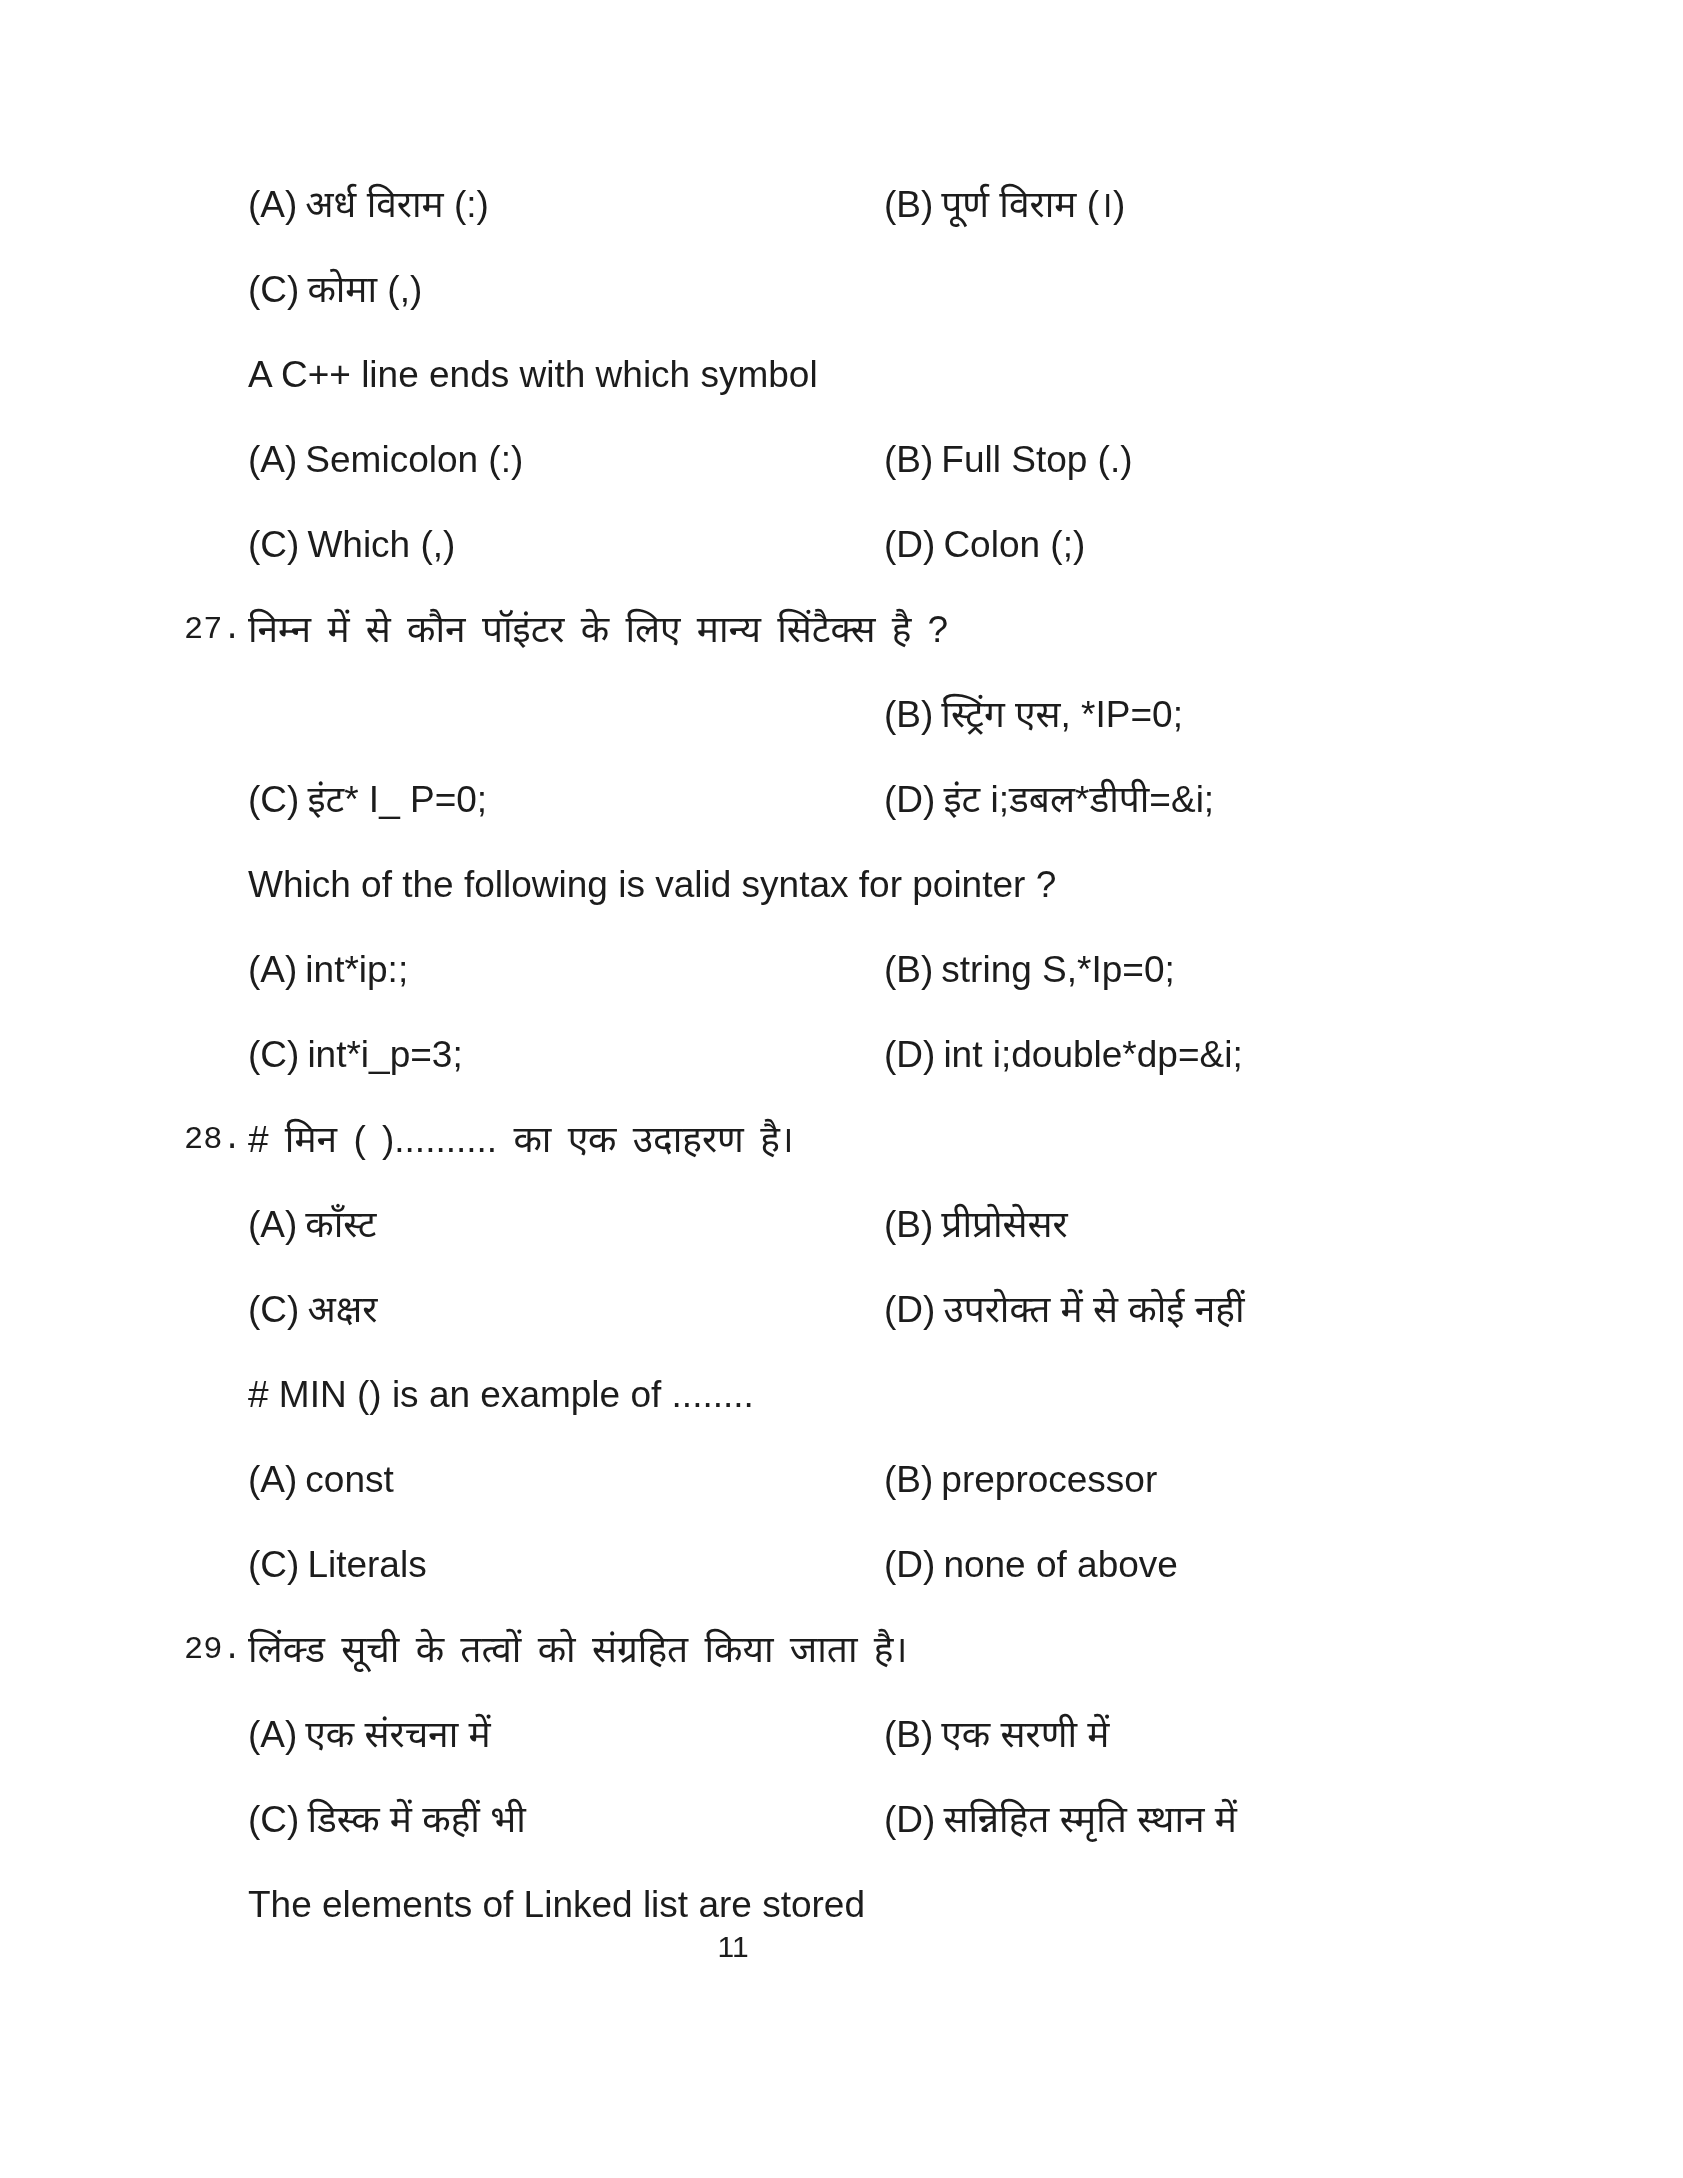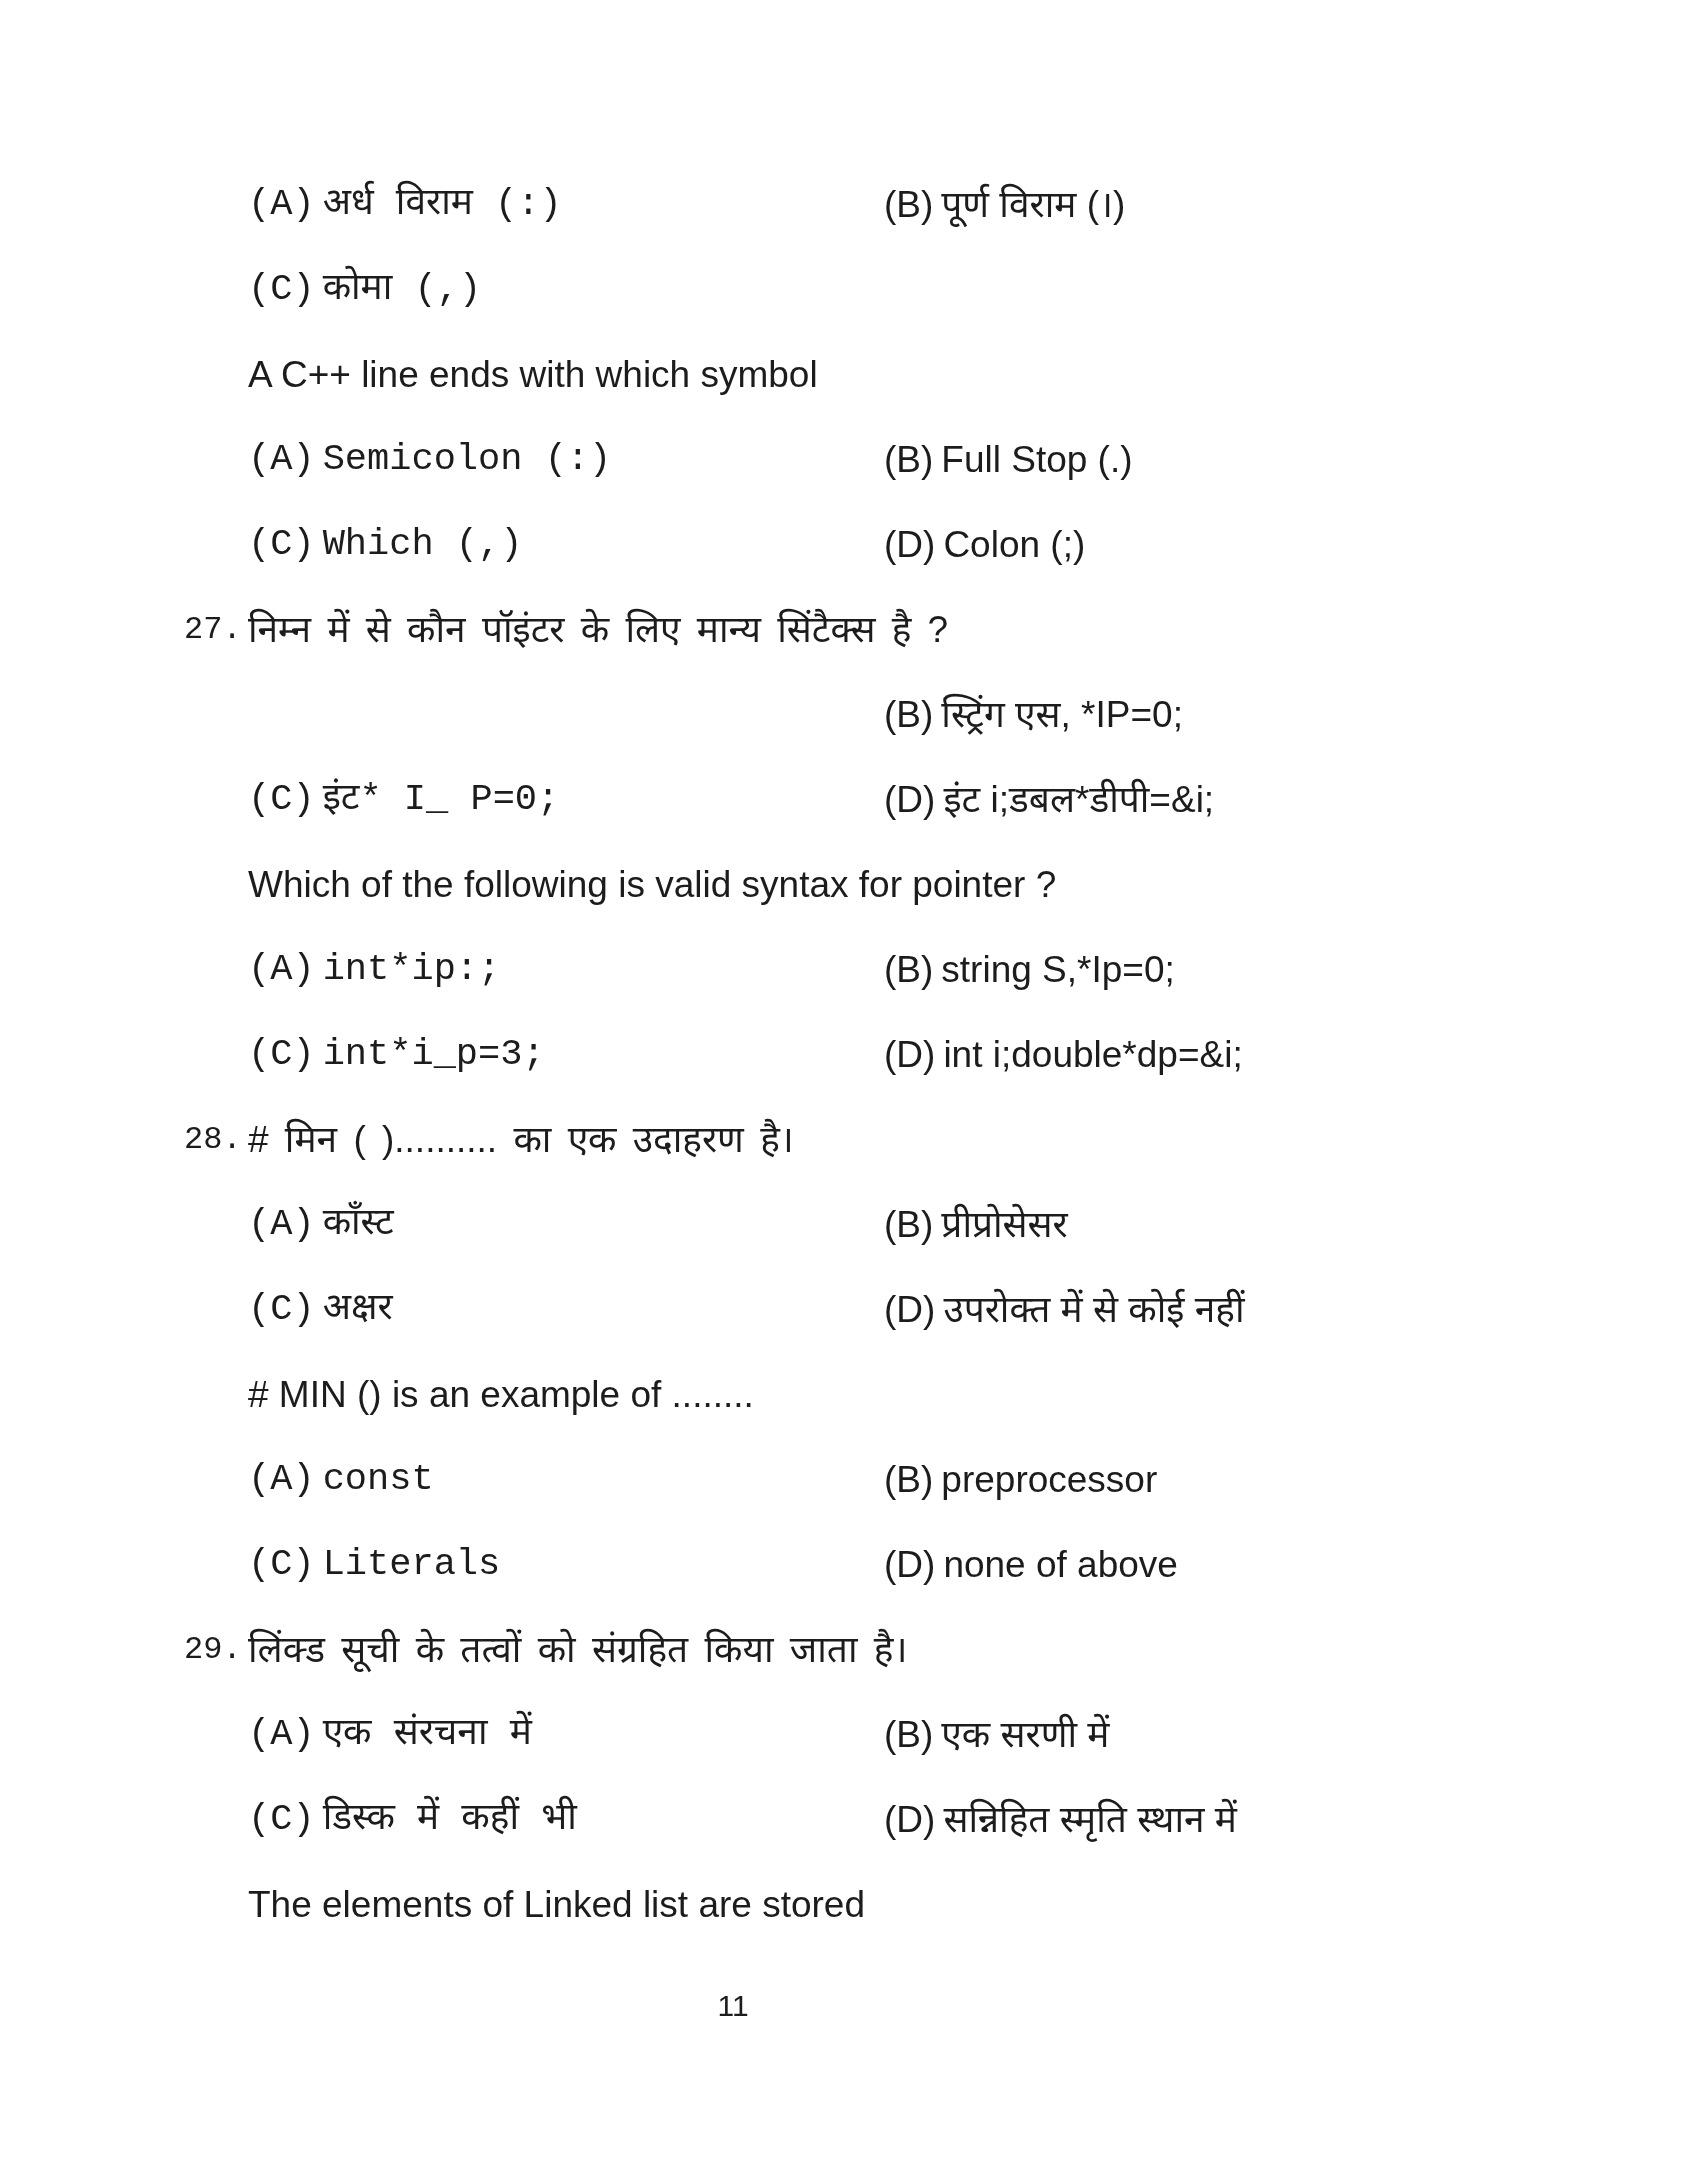--- a/index.html
+++ b/index.html
@@ -31,27 +31,27 @@
     left: 184px;
     font-size: 32px;
     font-family: Liberation Mono, monospace;
   }
   .q-text {
     position: absolute;
     left: 248px;
   }
   .row.question .q-text { word-spacing: 6px; }
   .opt { position: absolute; }
-  .opt-left  { left: 248px; font-family: Liberation Mono, monospace; }
+  .opt-left  { left: 248px; }
   .opt-right { left: 884px; }
   .opt-label { margin-right: 8px; }
   .line-text { position: absolute; left: 248px; }
   .page-number {
     position: absolute;
-    top: 1986px;
+    top: 1927px;
     left: 0; width: 1466px;
     text-align: center;
     font-size: 30px;
     line-height: 40px;
   }
 </style>
 </head>
 <body>
 
 <div class="page">

